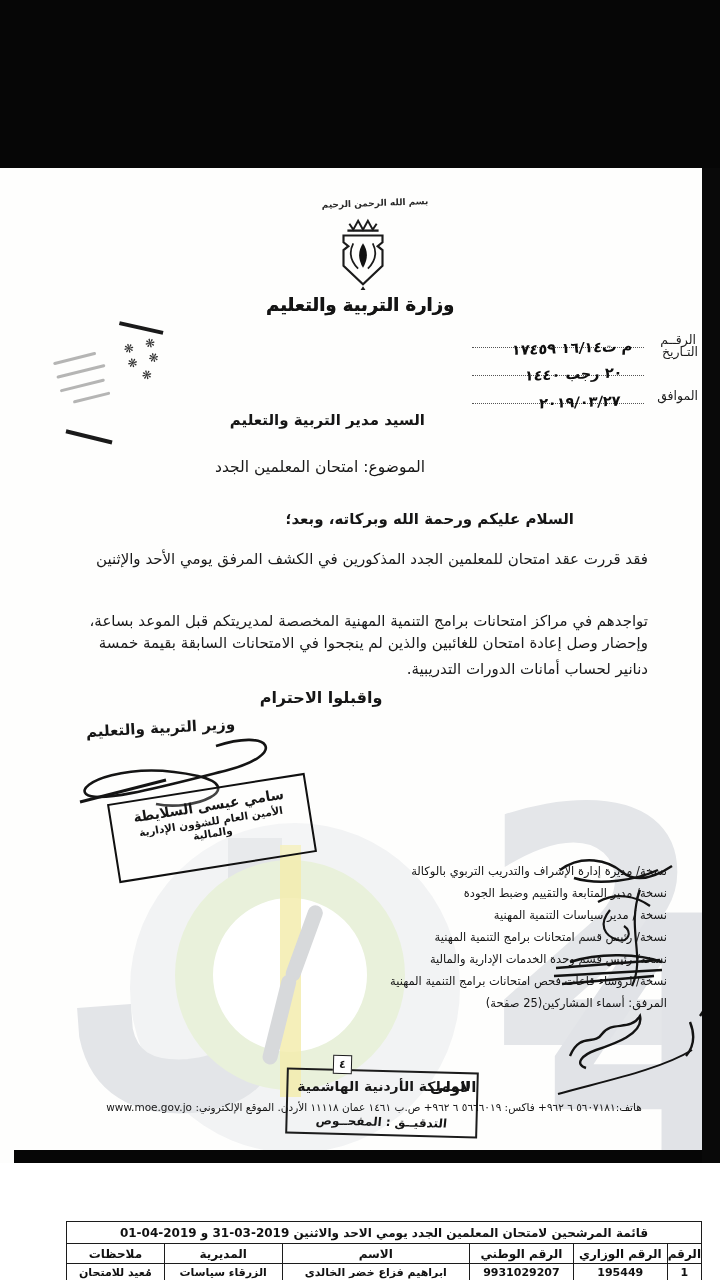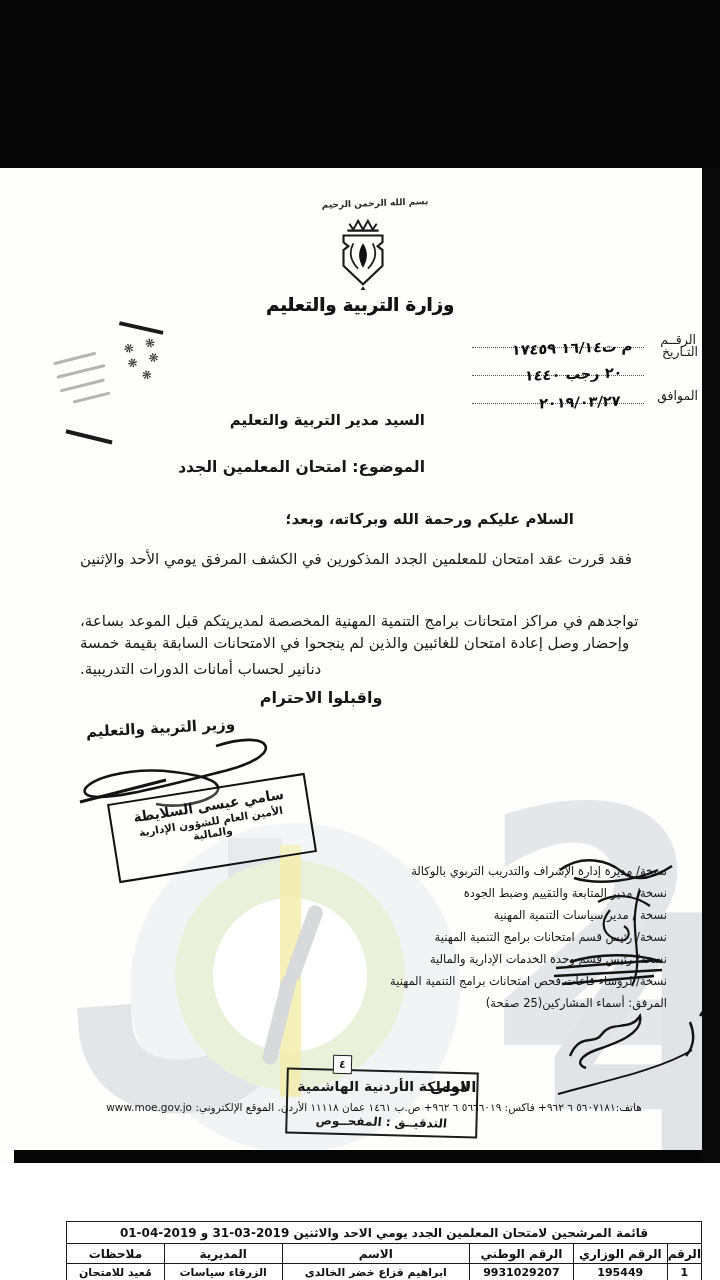--- a/index.html
+++ b/index.html
@@ -36,23 +36,23 @@
   .ref-line{border-bottom:1px dotted #555;width:172px;z-index:5;}
   .ref-val{font-size:14.5px;font-weight:bold;color:#0e0e0e;z-index:10;transform:skewX(-5deg) rotate(-2deg);}
   
   #side-stamp{left:56px;top:168px;width:118px;height:96px;transform:rotate(-14deg);z-index:10;}
   #side-stamp .flowers{position:absolute;right:6px;top:10px;font-size:12px;letter-spacing:4px;
                        line-height:15px;color:#2e2e2e;white-space:pre-line;text-align:center;}
   .noise-bar{position:absolute;left:4px;height:3px;background:#8d8d8d;opacity:.65;border-radius:2px;}
   
   .rtl{direction:rtl;unicode-bidi:plaintext;}
   #addressee{right:295px;top:243px;font-size:15px;font-weight:bold;z-index:10;}
-  #subject{right:295px;top:290px;font-size:15.5px;font-weight:bold;z-index:10;}
+  #subject{right:295px;top:290px;font-size:15.5px;font-weight:normal;z-index:10;}
   #salutation{right:146px;top:342px;font-size:15px;font-weight:bold;z-index:10;}
-  .bodyline{right:72px;left:80px;text-align:left;font-size:15px;color:#191919;z-index:10;direction:rtl;}
+  .bodyline{right:72px;left:80px;text-align:right;font-size:15px;color:#191919;z-index:10;direction:rtl;}
   #body-l2{display:flex;flex-direction:row-reverse;justify-content:flex-start;gap:8px;}
   #closing{left:236px;top:520px;width:170px;text-align:center;font-size:16px;font-weight:bold;z-index:10;}
   #signer-title{left:86px;top:551px;font-size:15px;font-weight:bold;transform:rotate(-3deg);z-index:11;}
   #minister-signature{left:66px;top:556px;z-index:11;}
   
   #name-stamp{left:112px;top:620px;width:196px;height:76px;border:2px solid #101010;
               transform:rotate(-9deg);text-align:center;z-index:12;background:rgba(255,255,255,.2);}
   #name-stamp .l1{font-size:13.5px;font-weight:bold;margin-top:7px;transform:scaleY(1.05);}
   #name-stamp .l2{font-size:10.5px;font-weight:bold;margin-top:2px;}
   #name-stamp .l3{font-size:10.5px;font-weight:bold;}

